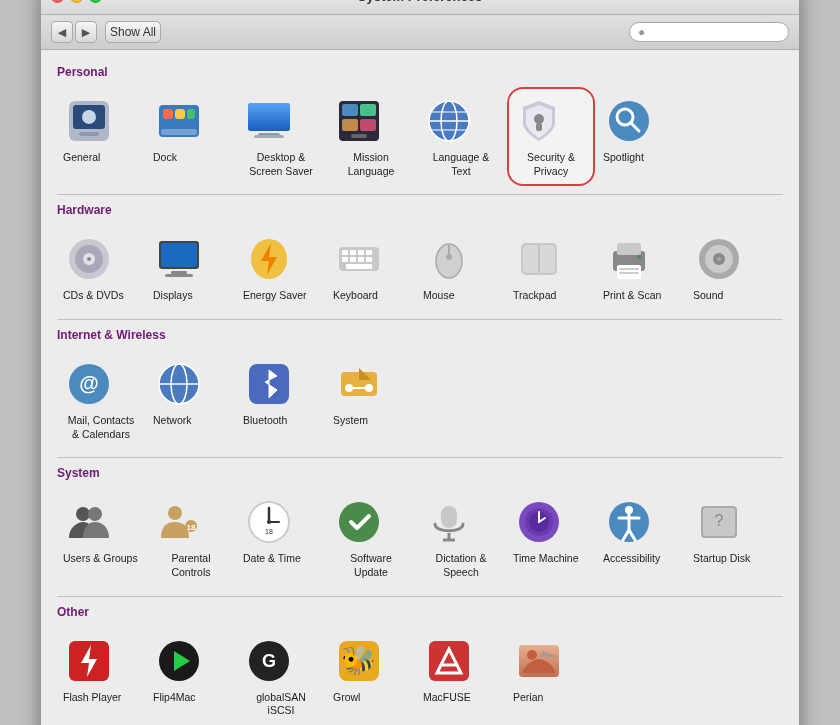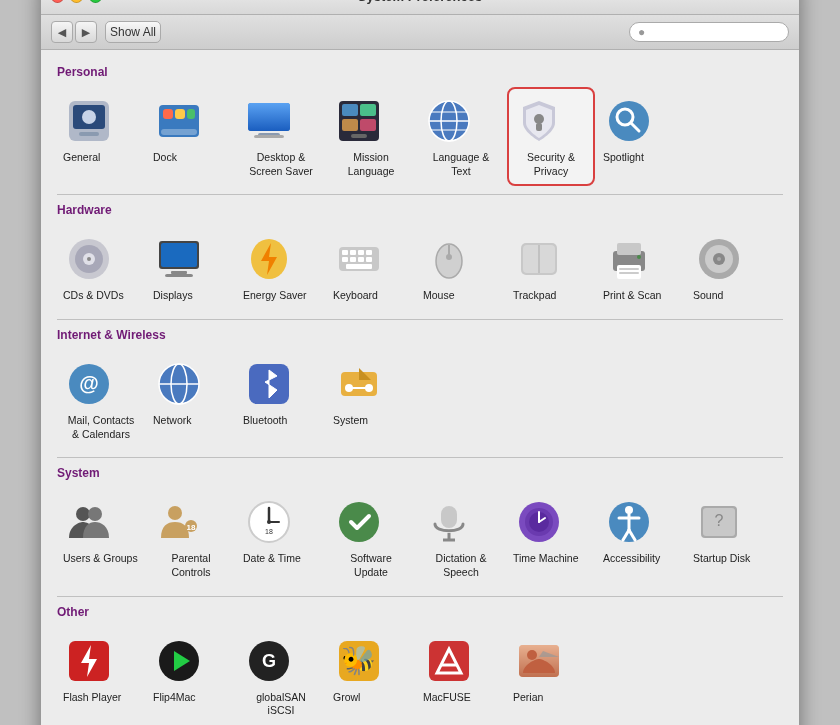--- a/index.html
+++ b/index.html
@@ -130,21 +130,21 @@
       align-items: flex-start;
       width: 88px;
       padding: 6px 4px;
       cursor: pointer;
       border-radius: 6px;
       border: 2px solid transparent;
     }
     .icon-item.selected {
       border: 2px solid #d94040;
       background: rgba(255,255,255,0.4);
-      border-radius: 8px;
+      border-radius: 16px;
     }
     .icon-box {
       width: 52px;
       height: 52px;
       display: flex;
       align-items: center;
       justify-content: center;
       margin-bottom: 4px;
     }
     .icon-label {

